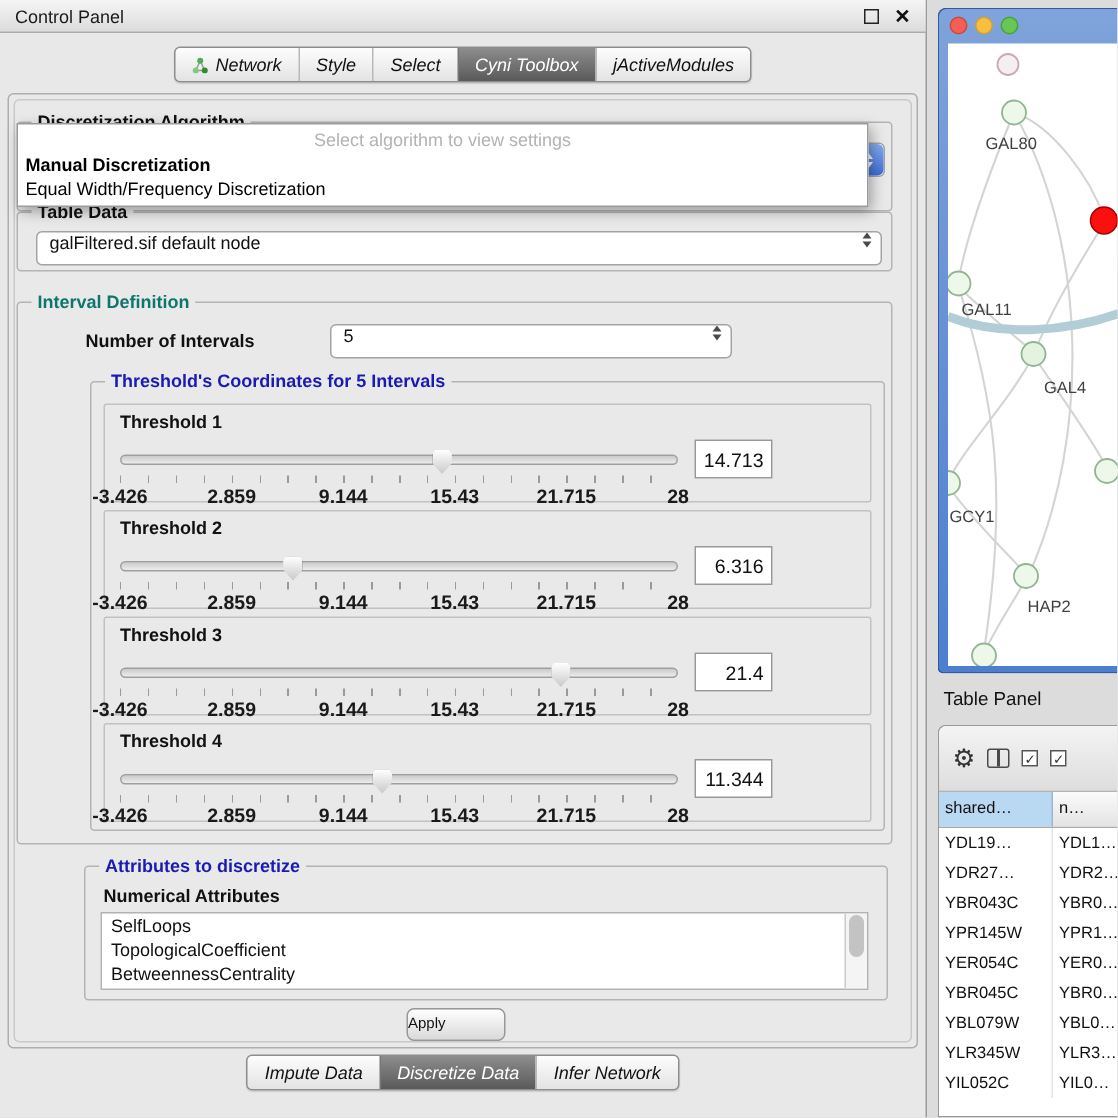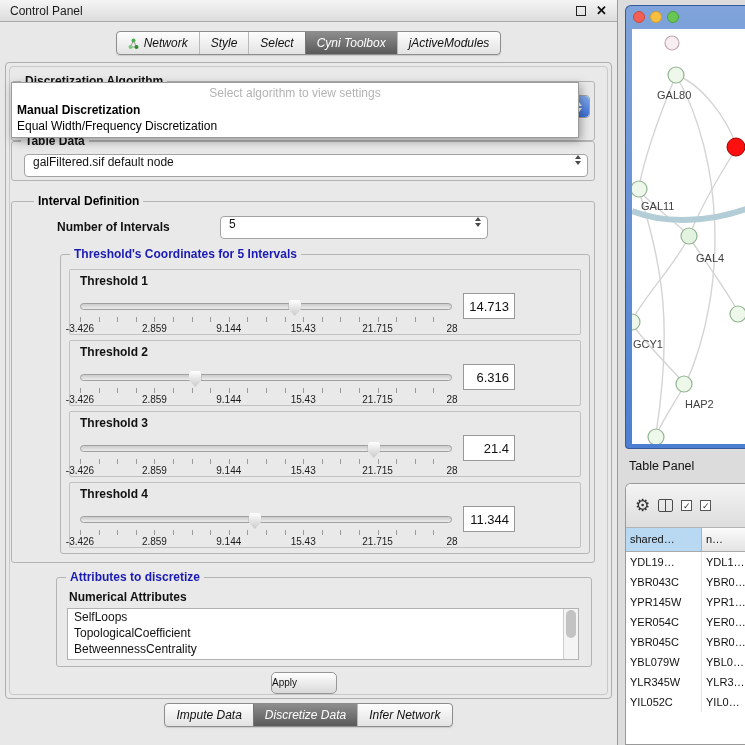--- a/index.html
+++ b/index.html
@@ -28,21 +28,21 @@
   .toptabs { top:31px; }
   .bottomtabs { top:703px; }
   
   .content { position:absolute; top:62px; left:5px; width:607px; height:637px;
     background:#e9e9e9; border:1px solid #aeaeae; border-radius:4px; }
   .inner-border { position:absolute; inset:3px; border:1px solid #c9c9c9; border-radius:4px; pointer-events:none; }
   
   .group { position:absolute; border:1px solid #b4b4b4; border-radius:3px; }
   .group-title { position:absolute; top:-8px; left:9px; background:#e9e9e9; padding:0 4px;
     font-size:12px; font-weight:bold; white-space:nowrap; }
-  .t-green { color:#000000;margin-left:13px; } .t-blue { color:#1a1ab4; }
+  .t-green { color:#0f766e; } .t-blue { color:#1a1ab4; }
   
   .combo { position:absolute; height:23px; background:#fff; border:1px solid #a3a3a3;
     border-radius:4px; display:flex; align-items:flex-start; padding-left:8px; font-size:12px; }
   .combo-arrows { margin-left:auto; margin-right:6px; display:flex; flex-direction:column; gap:2px; }
   .combo-arrows .up { width:0; height:0; border-left:3.5px solid transparent; border-right:3.5px solid transparent; border-bottom:4px solid #4a4a4a; }
   .combo-arrows .dn { width:0; height:0; border-left:3.5px solid transparent; border-right:3.5px solid transparent; border-top:4px solid #4a4a4a; }
   .blue-stepper { margin-left:auto; width:21px; height:21px; border-radius:0 4px 4px 0;
     background:linear-gradient(#84abef,#3c6ed6); display:flex; flex-direction:column;
     align-items:center; justify-content:center; gap:2px; }
   .blue-stepper .up-w { width:0;height:0;border-left:3.5px solid transparent;border-right:3.5px solid transparent;border-bottom:4px solid #fff; }
@@ -59,21 +59,21 @@
   .thr-label { position:absolute; top:4px; left:10px; font-weight:bold; font-size:12px; }
   .slider { position:absolute; left:10px; right:128px; top:30px; height:16px; }
   .track { position:absolute; left:0; right:0; top:3px; height:7px; border:1px solid #9f9f9f;
     border-radius:4px; background:linear-gradient(#cbcbcb,#ececec); }
   .thumb { position:absolute; top:0; width:13px; height:16px; transform:translateX(-50%);
     background:linear-gradient(#ffffff,#c9c9c9);
     clip-path:polygon(15% 0, 85% 0, 100% 18%, 100% 55%, 50% 100%, 0 55%, 0 18%);
     filter:drop-shadow(0 0 1px rgba(0,0,0,.65)); }
   .ticks { position:absolute; left:10px; right:128px; top:47px; height:5px;
     background:repeating-linear-gradient(to right,#9a9a9a 0 1px,transparent 1px 5%); }
-  .tick-labels { position:absolute; left:10px; right:128px; top:53px; height:11px; font-size:10px; color:#1a1a1a; }
+  .tick-labels { position:absolute; left:10px; right:128px; top:53px; height:11px; font-size:13px; color:#1a1a1a;font-weight:bold; }
   .tick-labels span { position:absolute; transform:translateX(-50%); white-space:nowrap; }
   .thr-value { position:absolute; right:65px; top:23px; width:52px; height:26px; background:#fff;
     border:1px solid #989898; font-size:13px; display:flex; align-items:center;
     justify-content:flex-end; padding-right:5px; }
   
   .attr-label { position:absolute; top:12px; left:12px; font-weight:bold; font-size:12px; }
   .attr-list { position:absolute; left:10px; right:12px; top:30px; height:52px; background:#fff;
     border:1px solid #b2b2b2; overflow:hidden; }
   .attr-item { font-size:12px; padding:1px 6px; height:16px; }
   .attr-scroll { position:absolute; right:0; top:0; bottom:0; width:15px; background:#f4f4f4; border-left:1px solid #cdcdcd; }
@@ -366,20 +366,24 @@
     <div class="tbl-head">
       <div class="th1">shared…</div>
       <div class="th2">n…</div>
     </div>
     <div>
         <div class="trow">
           <div class="tcell c0">YDL19…</div>
           <div class="tcell c1">YDL1…</div>
         </div>
         <div class="trow">
+          <div class="tcell c0">YDR27…</div>
+          <div class="tcell c1">YDR2…</div>
+        </div>
+        <div class="trow">
           <div class="tcell c0">YBR043C</div>
           <div class="tcell c1">YBR0…</div>
         </div>
         <div class="trow">
           <div class="tcell c0">YPR145W</div>
           <div class="tcell c1">YPR1…</div>
         </div>
         <div class="trow">
           <div class="tcell c0">YER054C</div>
           <div class="tcell c1">YER0…</div>

